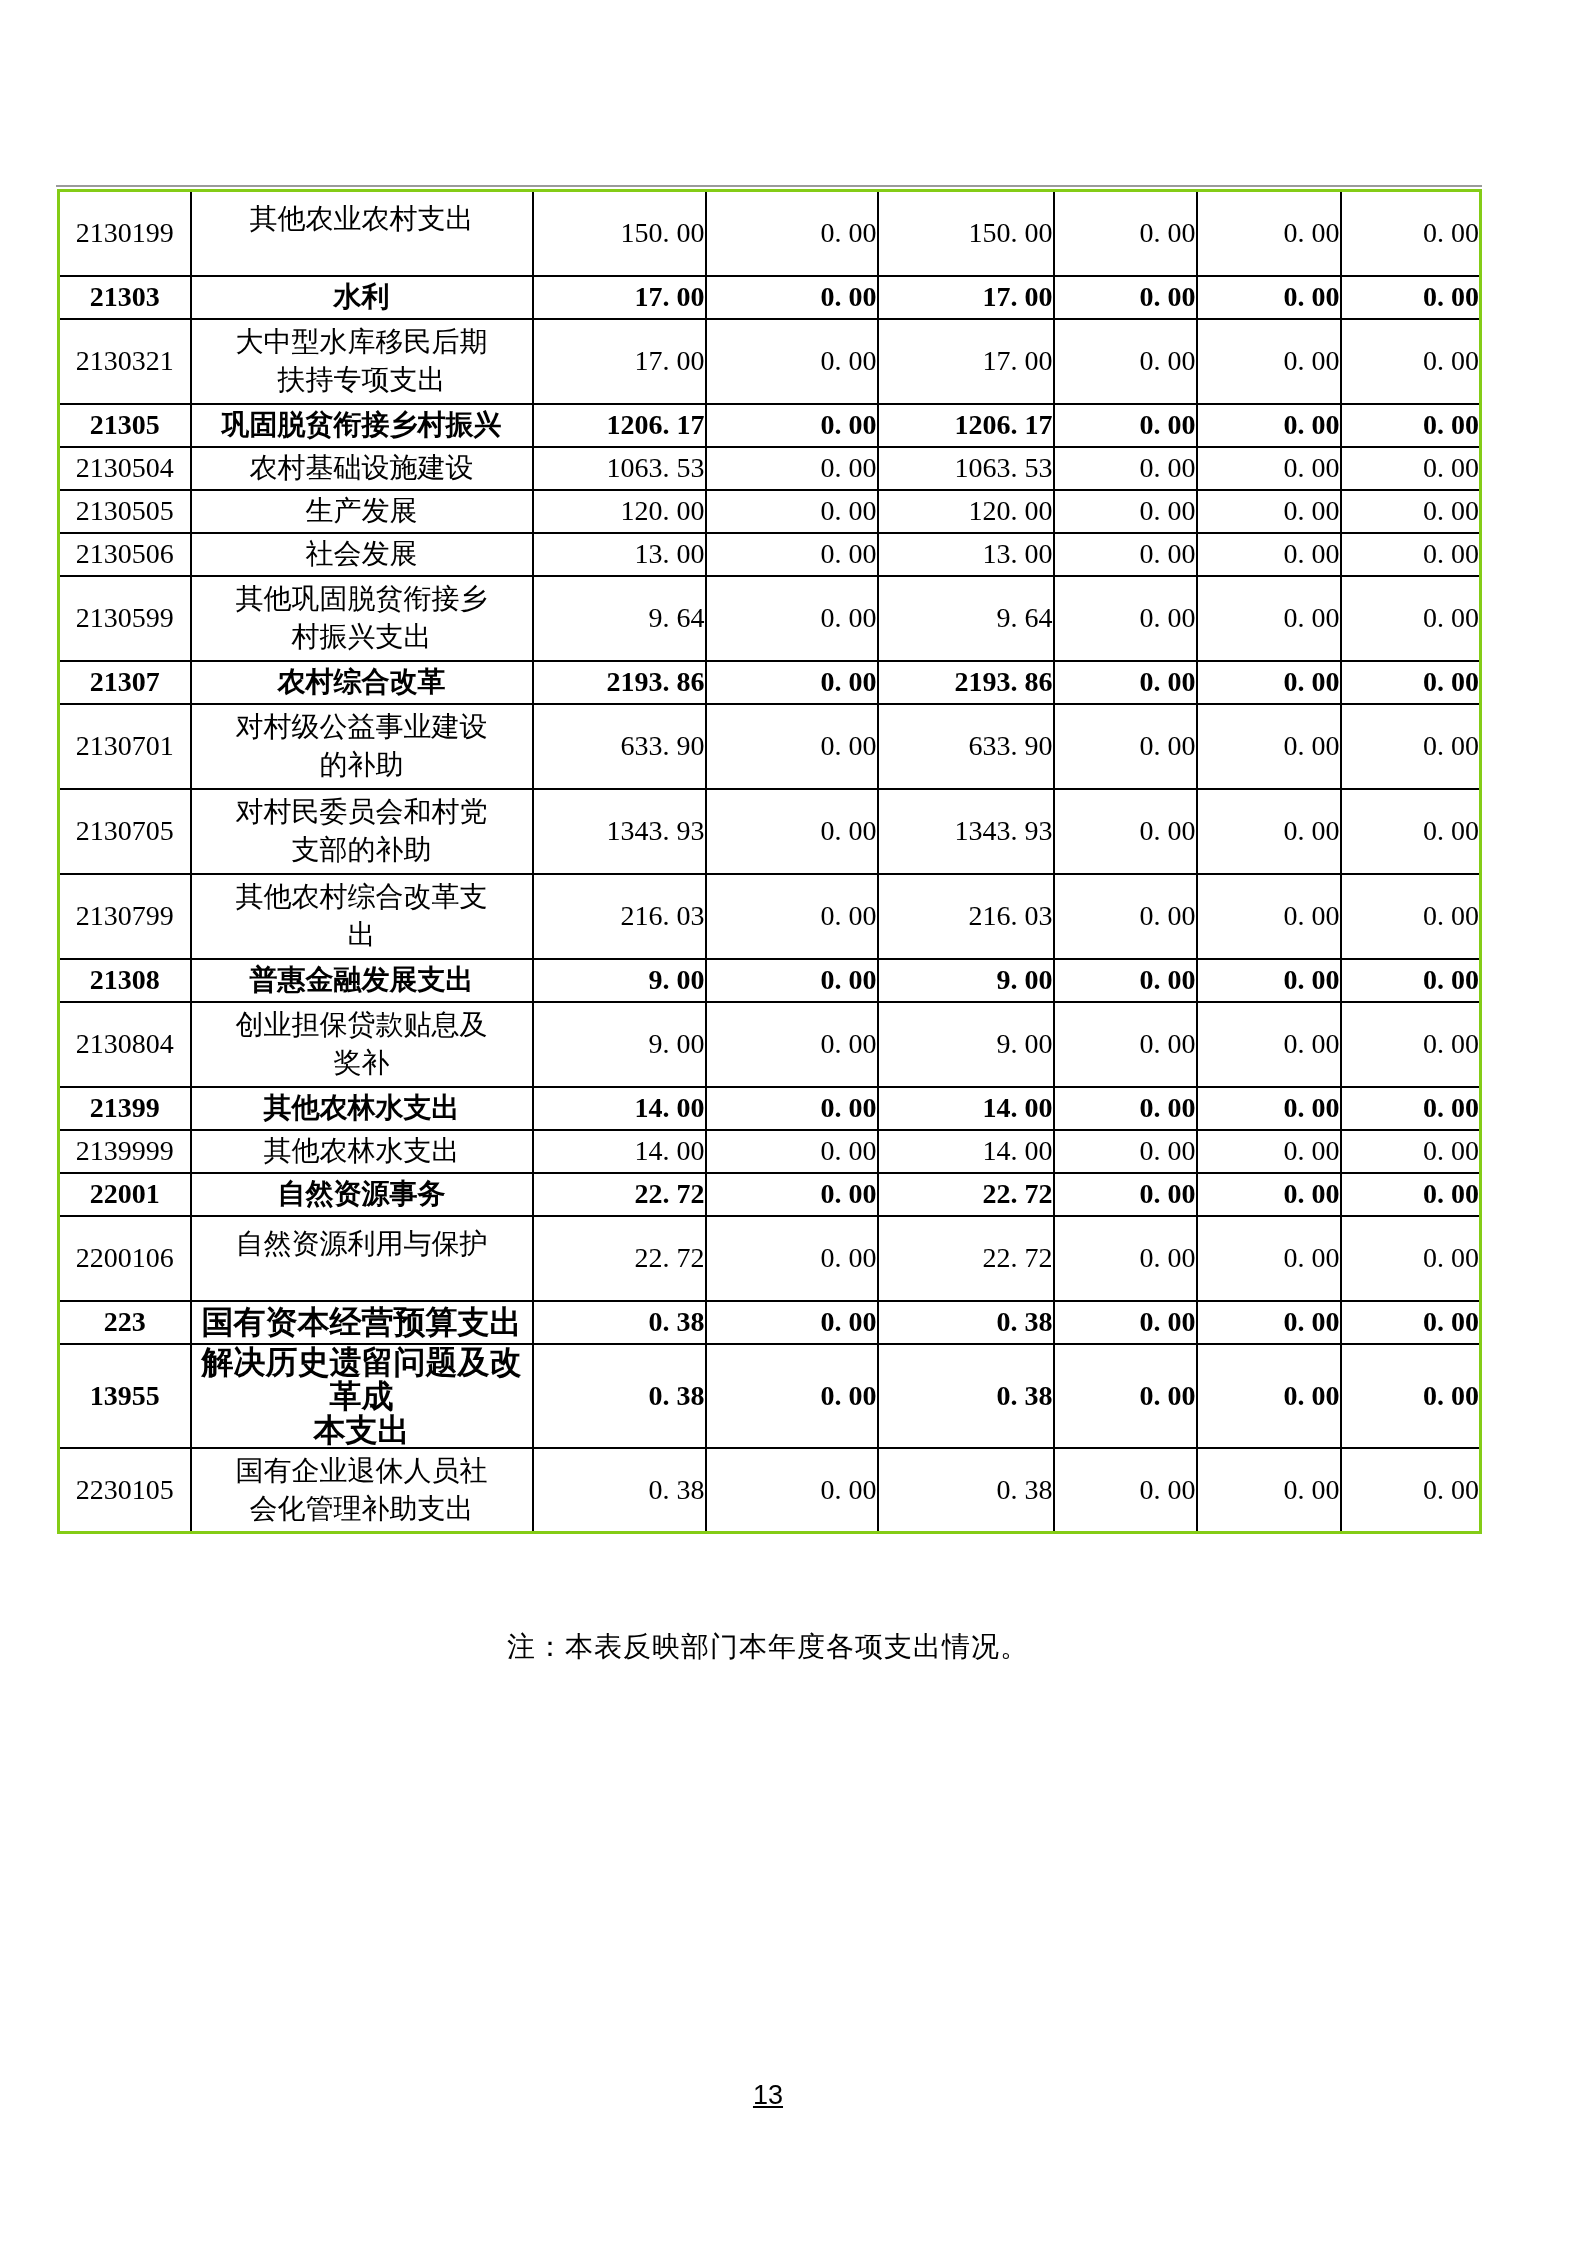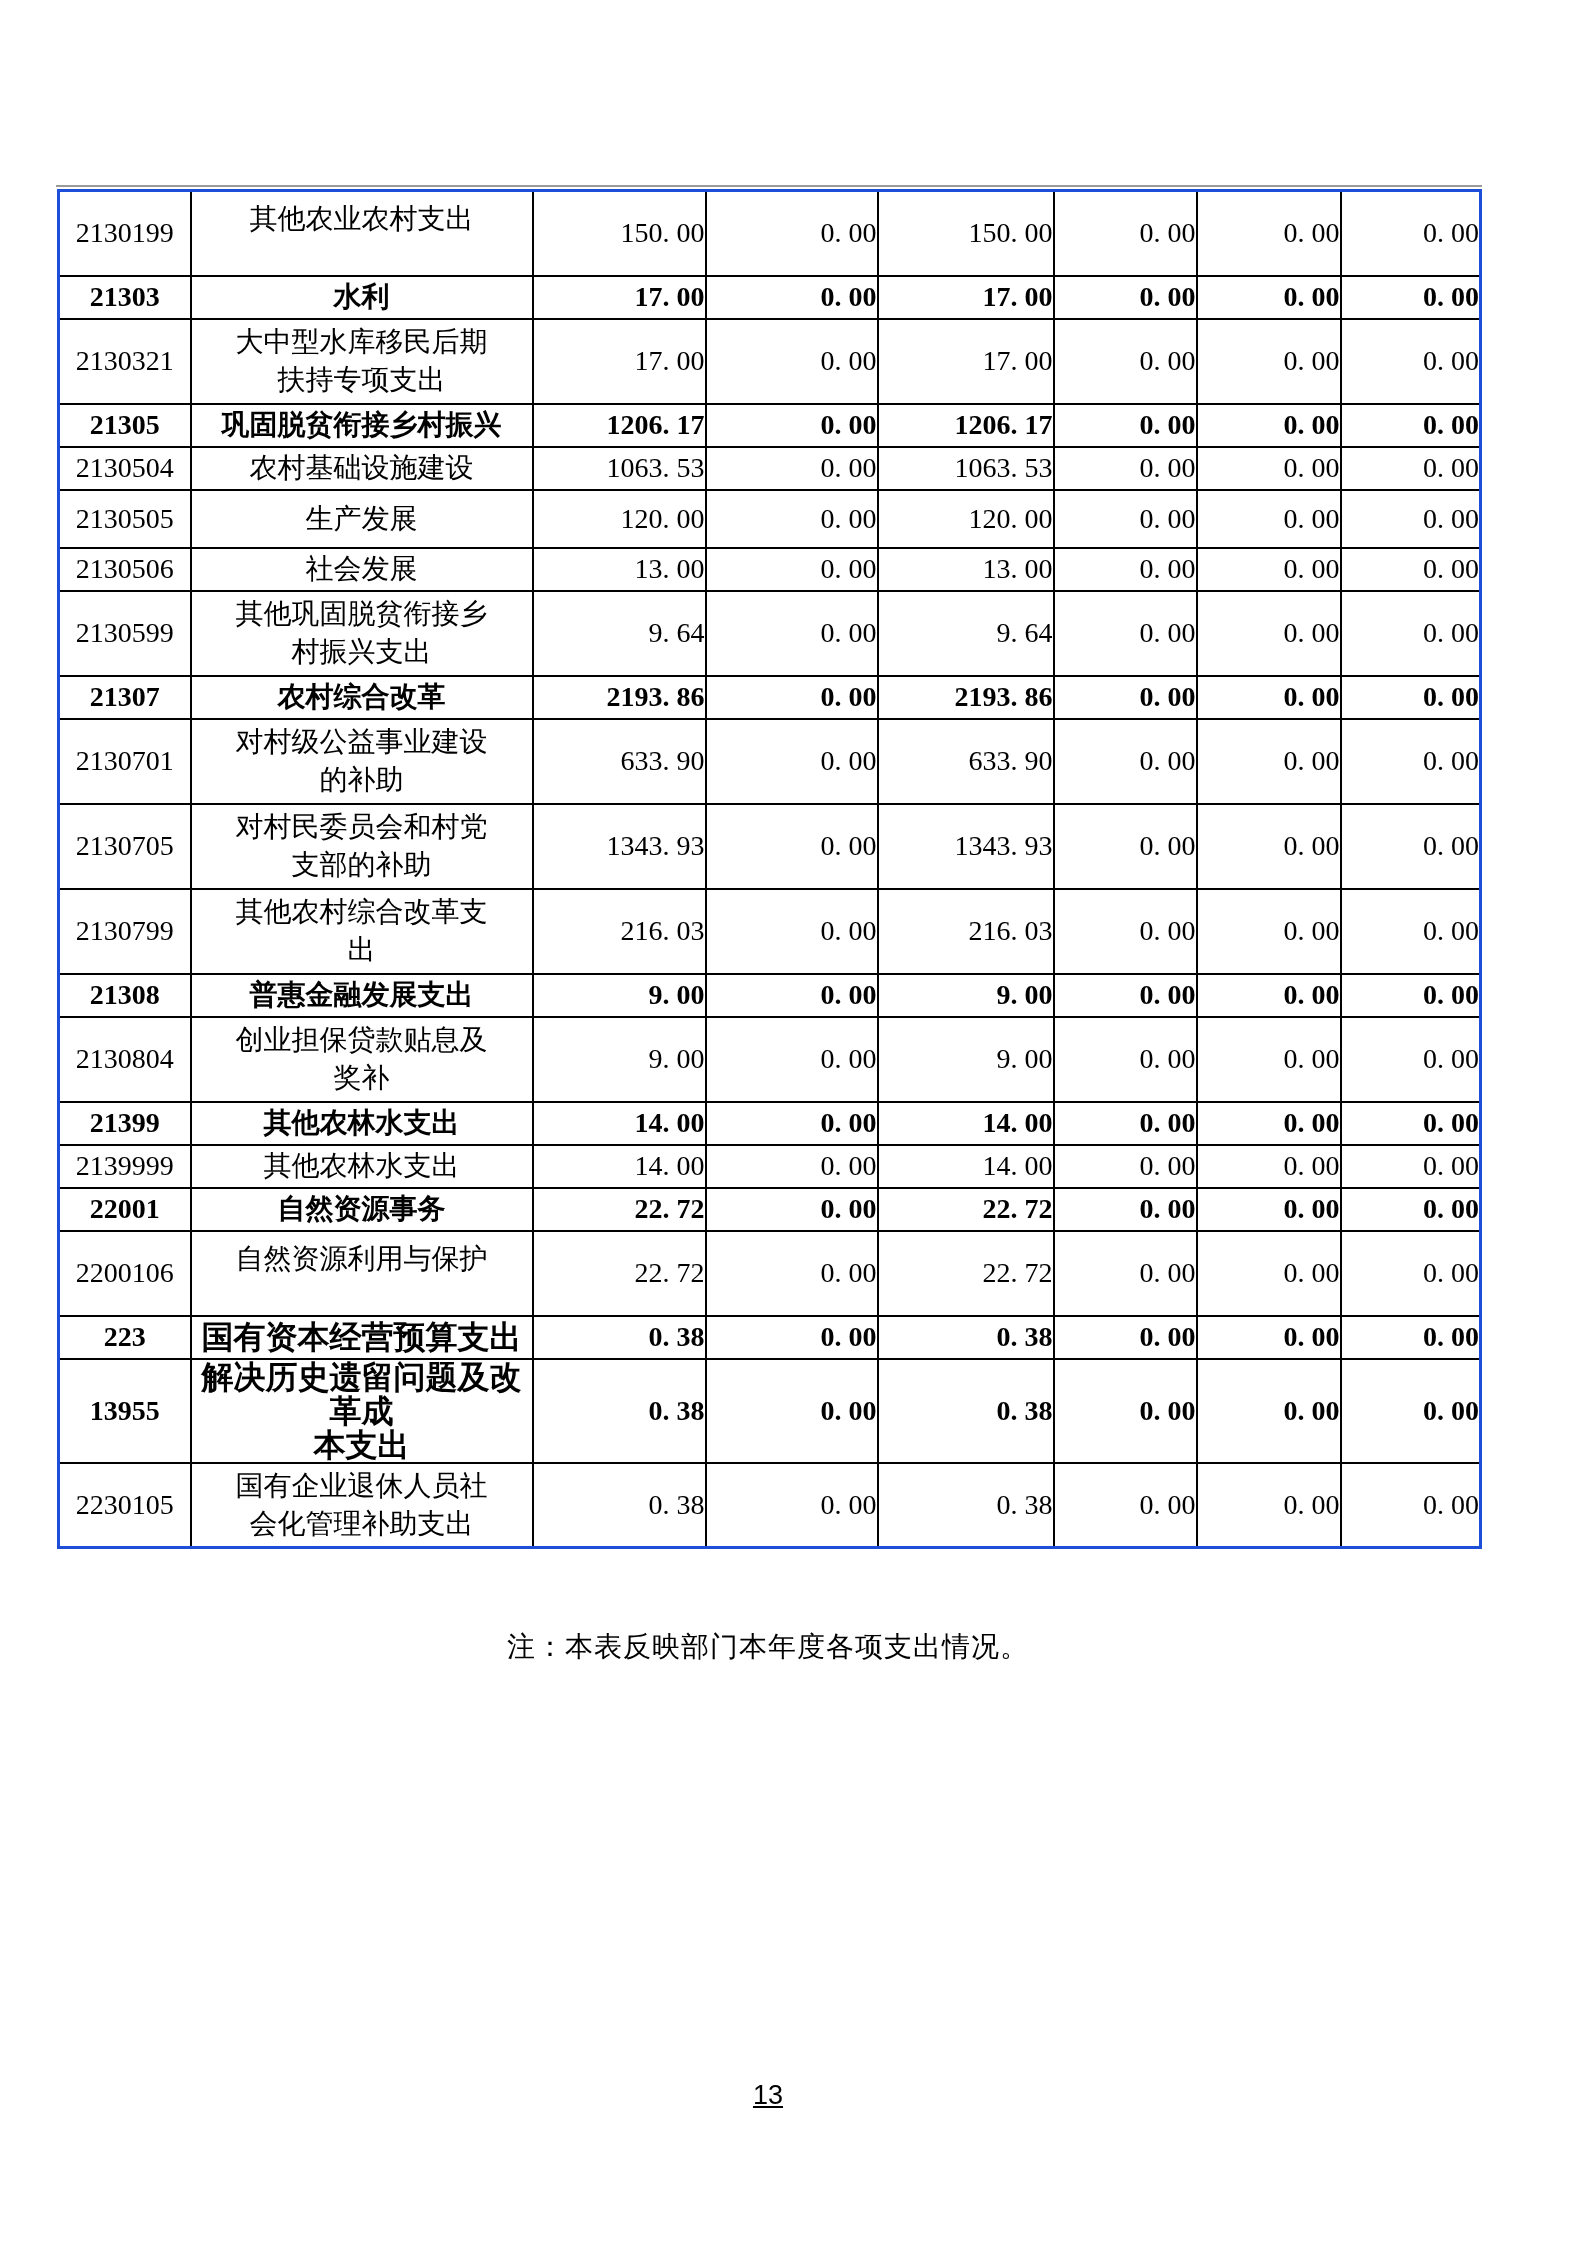--- a/index.html
+++ b/index.html
@@ -22,21 +22,21 @@
   }
   .table-wrap {
     position: absolute;
     left: 57px;
     top: 189px;
   }
   table.budget {
     border-collapse: collapse;
     table-layout: fixed;
     width: 1422px;
-    border: 3px solid #1d4ed8;
+    border: 3px solid #84cc16;
   }
   table.budget td {
     border: 2px solid #000;
     font-size: 28px;
     line-height: 38px;
     overflow: hidden;
     padding: 0;
     vertical-align: middle;
   }
   td.code { text-align: center; }
@@ -132,21 +132,21 @@
           <tr style="height: 43px;">
             <td class="code">2130504</td>
             <td class="name">农村基础设施建设</td>
             <td class="val">1063. 53</td>
             <td class="val">0. 00</td>
             <td class="val">1063. 53</td>
             <td class="val">0. 00</td>
             <td class="val">0. 00</td>
             <td class="val">0. 00</td>
           </tr>
-          <tr style="height: 58px;">
+          <tr style="height: 43px;">
             <td class="code">2130505</td>
             <td class="name">生产发展</td>
             <td class="val">120. 00</td>
             <td class="val">0. 00</td>
             <td class="val">120. 00</td>
             <td class="val">0. 00</td>
             <td class="val">0. 00</td>
             <td class="val">0. 00</td>
           </tr>
           <tr style="height: 43px;">

